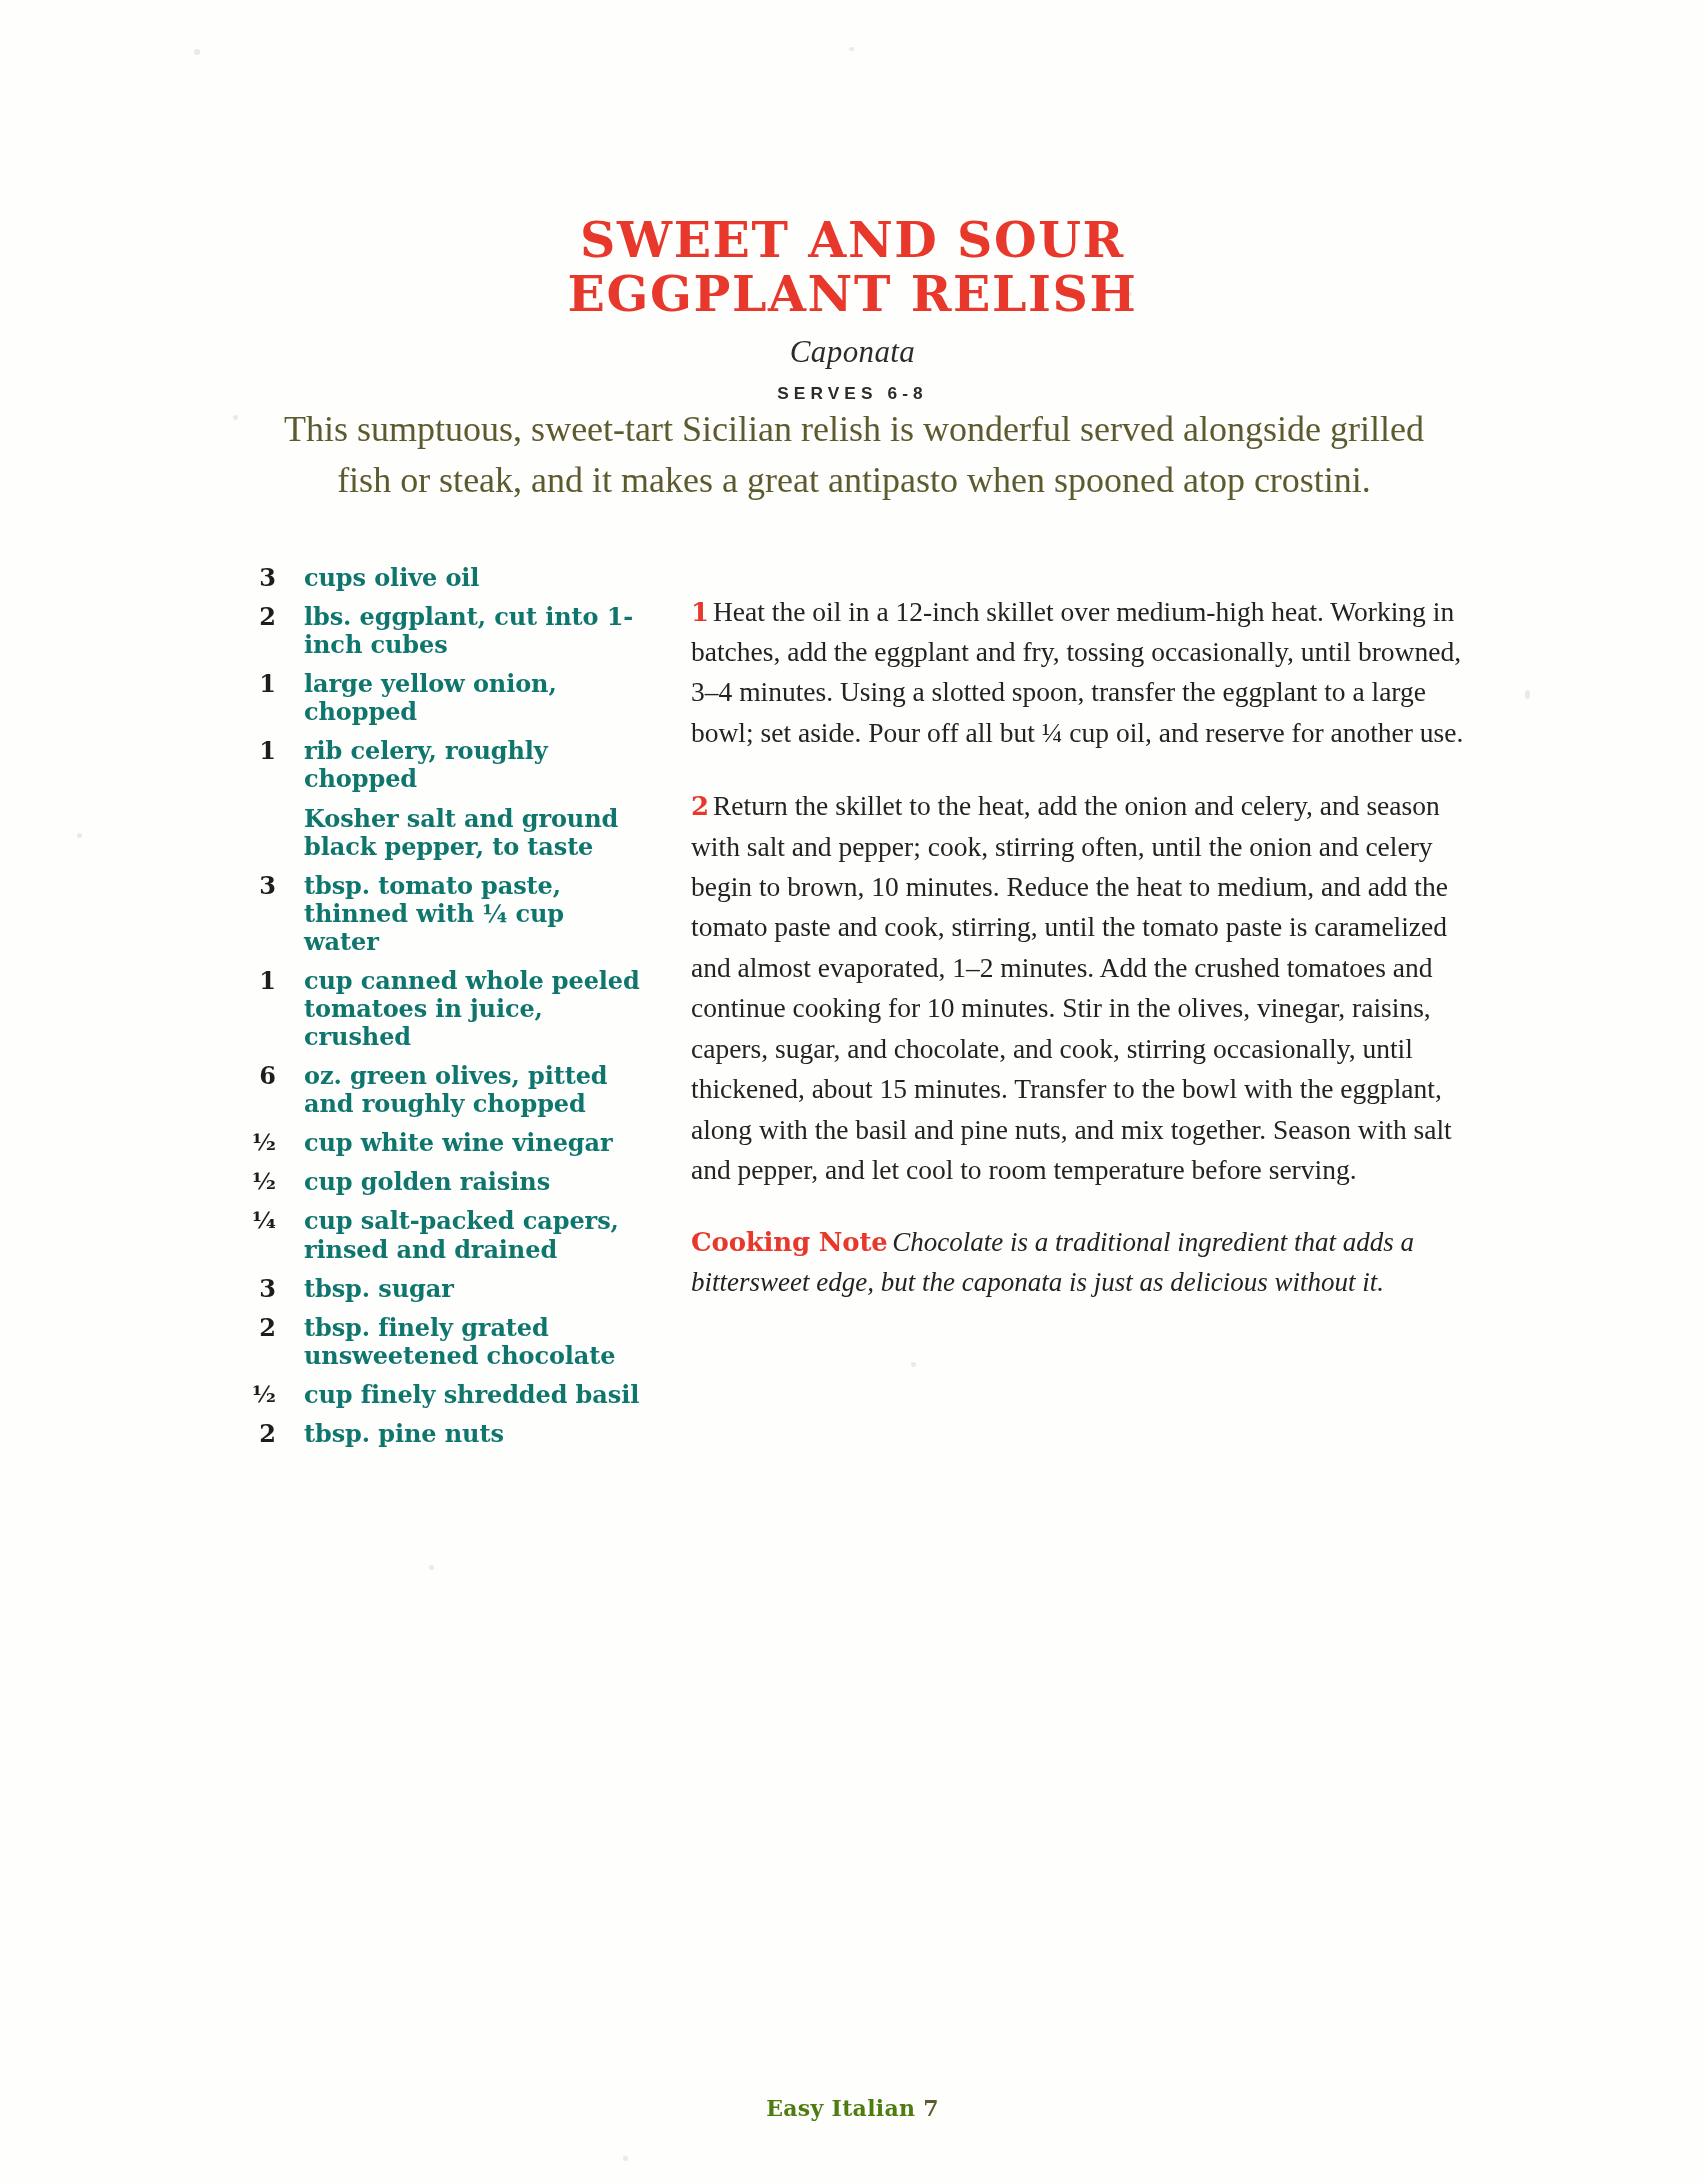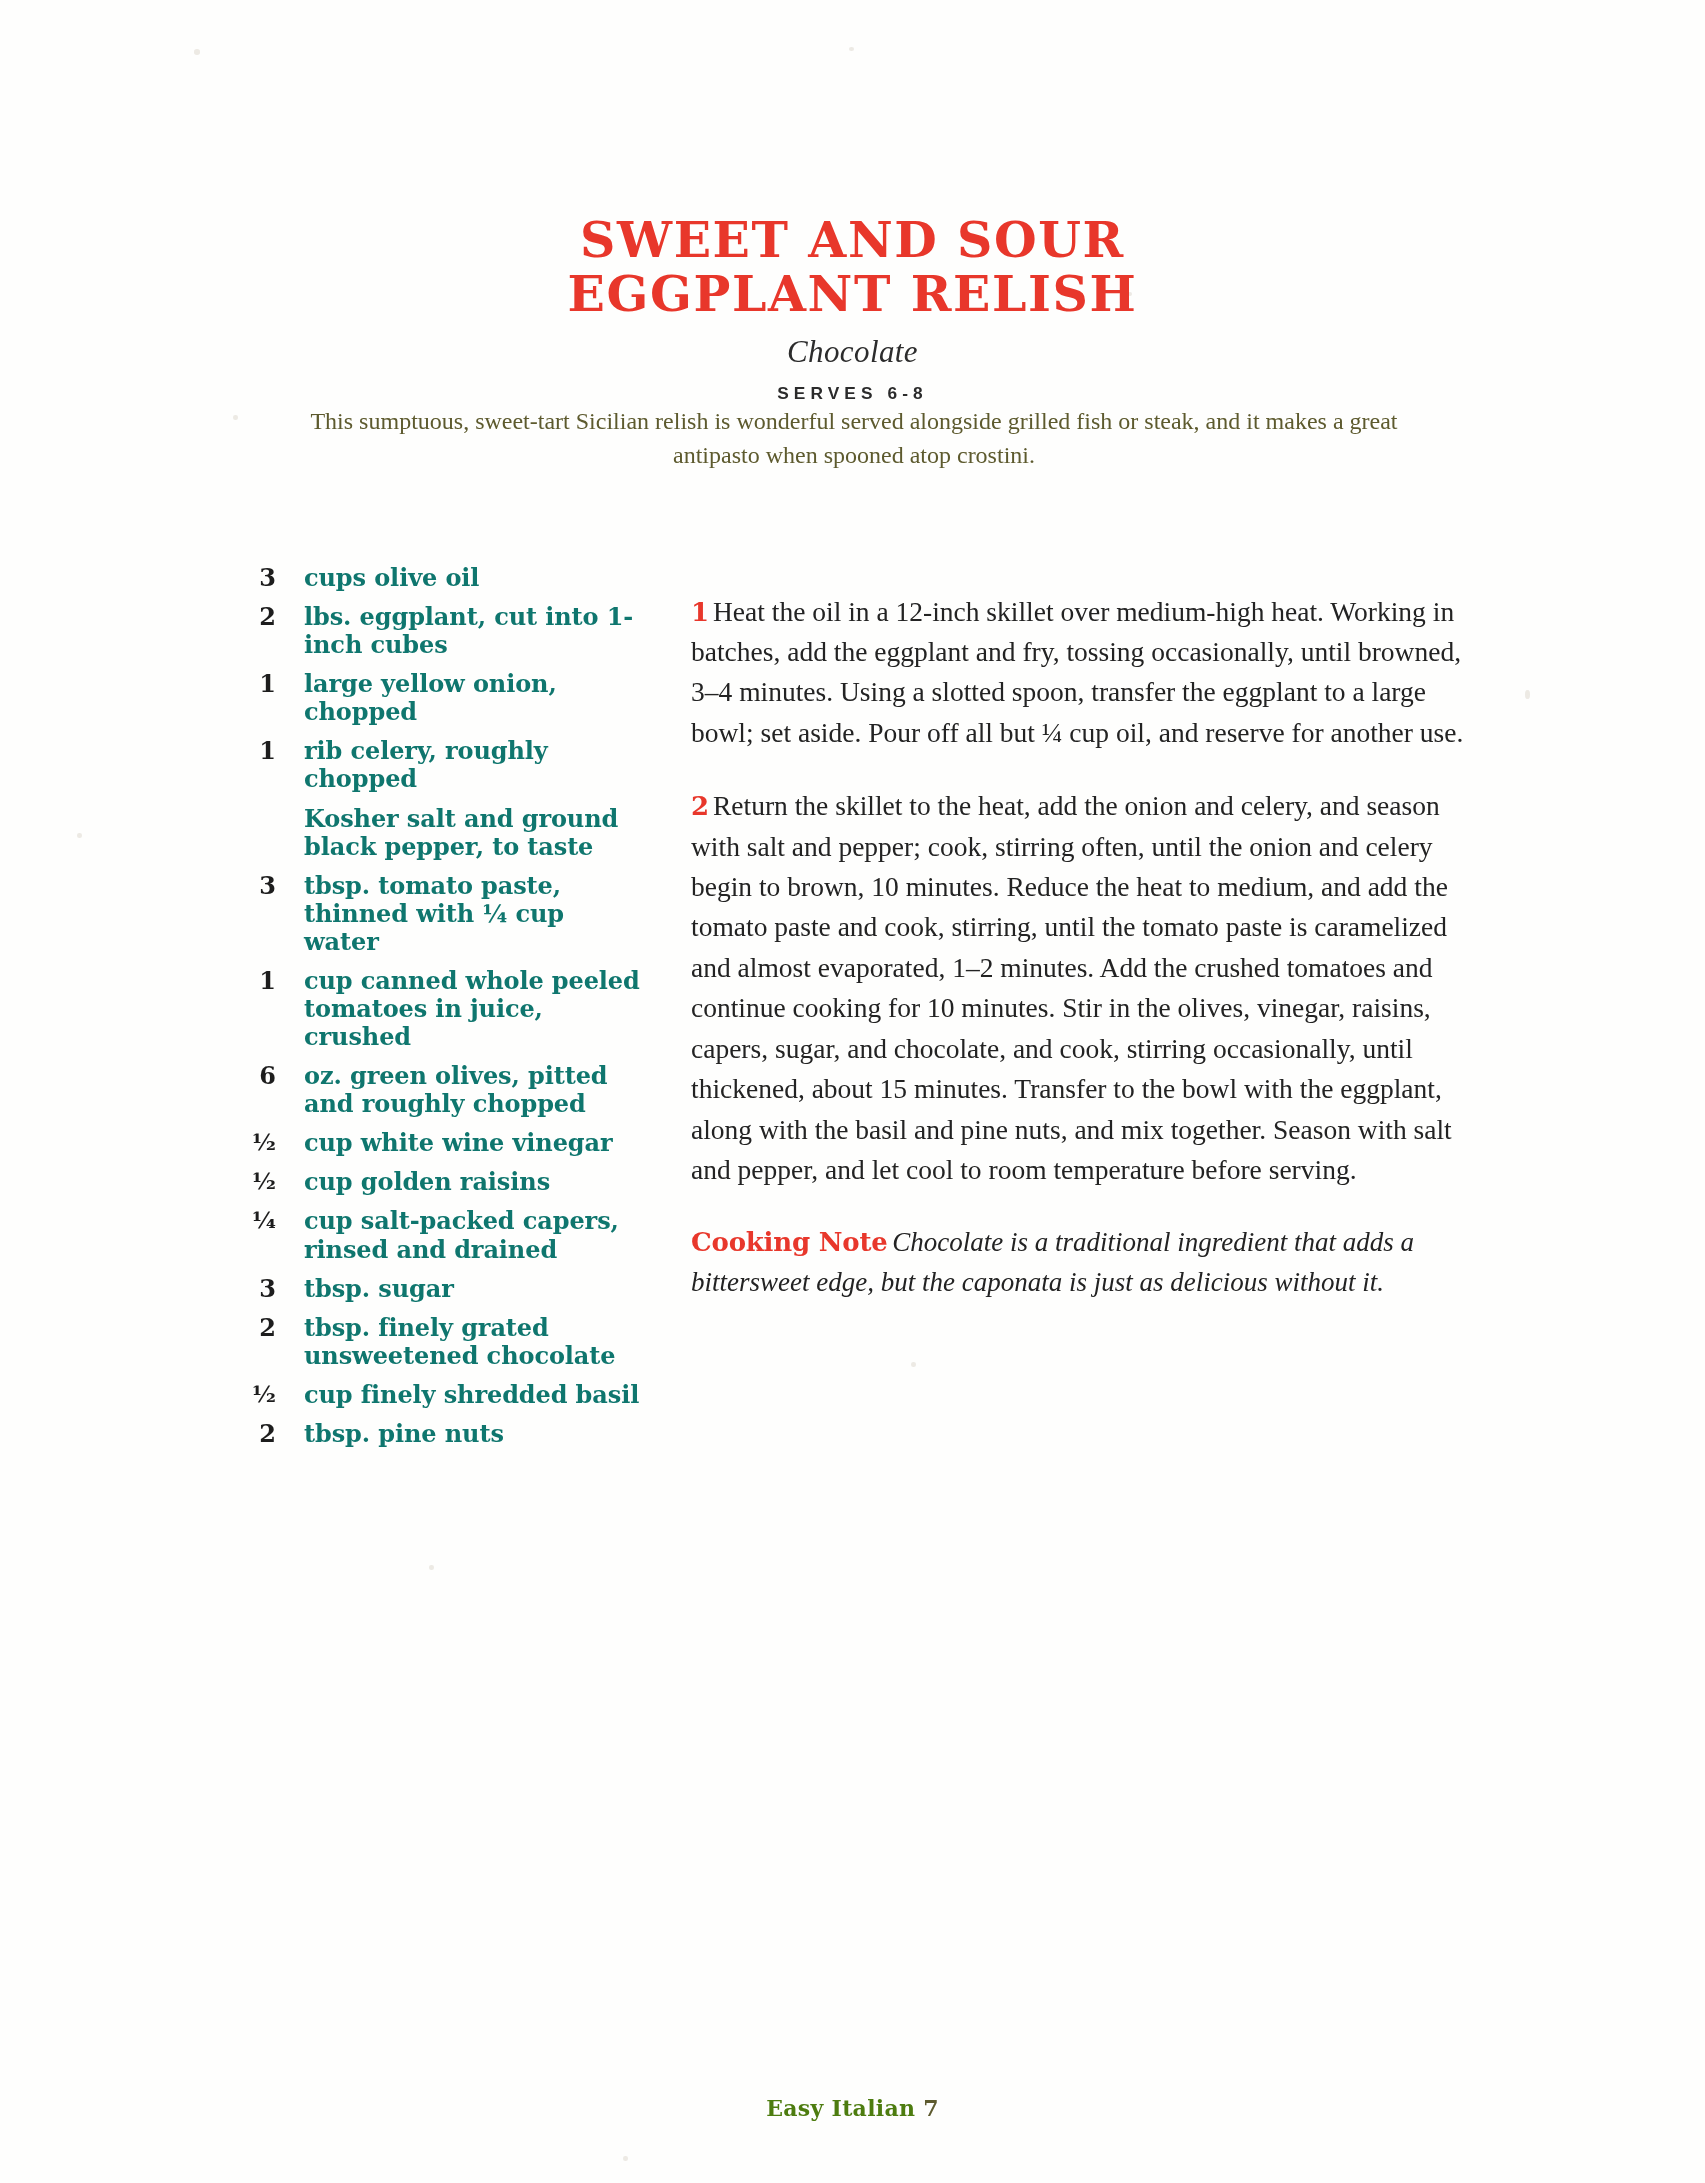--- a/index.html
+++ b/index.html
@@ -70,21 +70,21 @@
 
   
   .intro {
     position: absolute;
     left: 283px;
     width: 1142px;
     top: 404px;
     text-align: center;
     color: #5d5a2e;
     font-family: "Liberation Serif", "DejaVu Serif", serif;
-    font-size: 24px;
+    font-size: 36px;
     line-height: 1.42;
   }
 
   
   .body-cols {
     position: absolute;
     top: 564px;
     left: 0;
     right: 0;
     height: 942px;
@@ -193,21 +193,21 @@
   <div class="speck" style="left:917px;top:1049px;width:4.7px;height:4.7px;"></div>
   <div class="speck" style="left:429px;top:1565px;width:4.7px;height:4.7px;"></div>
   <div class="speck" style="left:911px;top:1362px;width:4.7px;height:4.7px;"></div>
   <div class="speck" style="left:623px;top:2156px;width:4.7px;height:4.7px;"></div>
 
   <div class="header">
     <h1 class="recipe-title">
       <span class="tline">SWEET AND SOUR</span>
       <span class="tline">EGGPLANT RELISH</span>
     </h1>
-    <div class="subtitle-italian">Chocolate</div>
+    <div class="subtitle-italian">Caponata</div>
     <div class="serves">SERVES 6-8</div>
   </div>
 
   <div class="intro">This sumptuous, sweet-tart Sicilian relish is wonderful served alongside grilled fish or steak, and it makes a great antipasto when spooned atop crostini.</div>
 
   <div class="body-cols">
 
     <div class="ingredients">
       <div class="ing-row">
         <span class="ing-qty">3</span>

